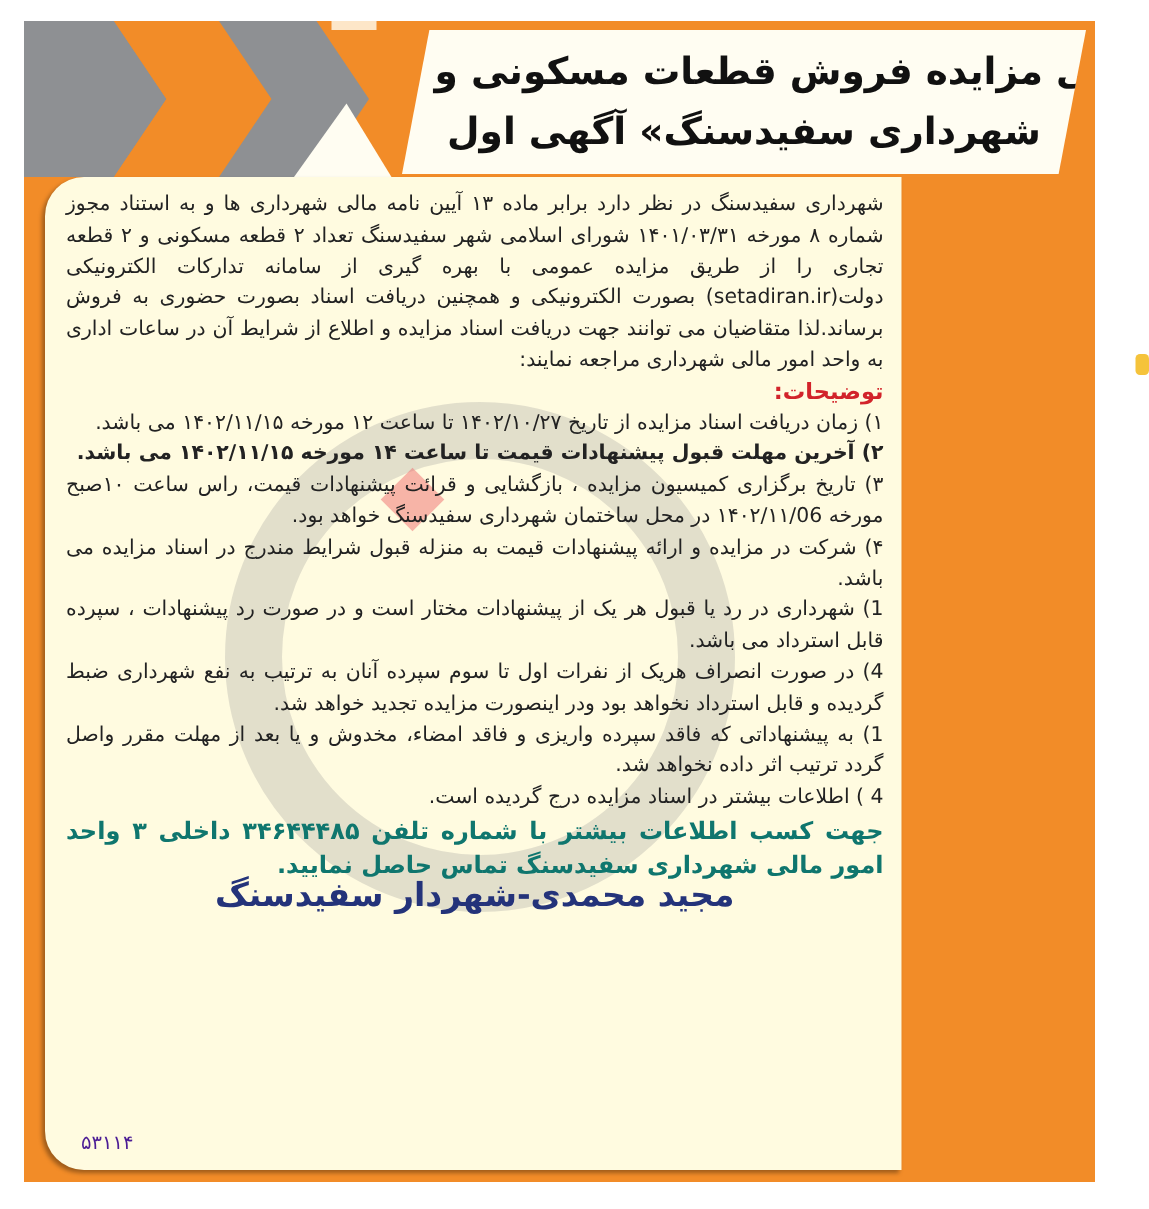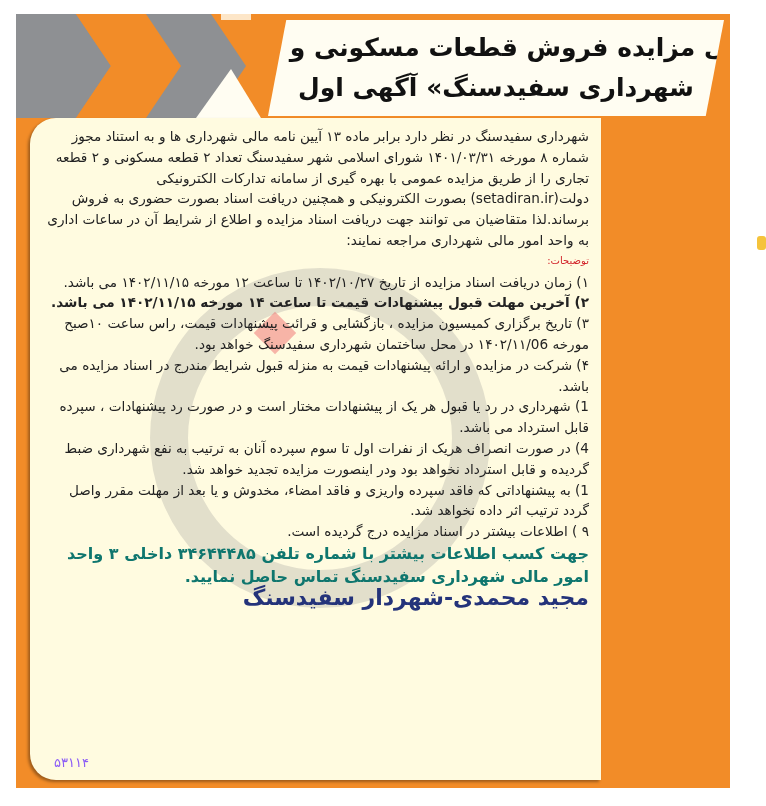--- a/index.html
+++ b/index.html
@@ -8,26 +8,26 @@
     .header-band { position:absolute; left:0; top:0; width:714px; height:104px; overflow:hidden; }
     .chev { position:absolute; top:0; height:104px; }
     .title-box { position:absolute; left:252px; top:6px; width:456px; height:96px; background:#fffdf2;
       clip-path: polygon(4% 0, 100% 0, 96% 100%, 0 100%); display:flex; flex-direction:column; align-items:center; justify-content:center; }
     .title-line { font-family:"DejaVu Sans", sans-serif; font-weight:bold; font-size:25px; color:#111; direction:rtl; line-height:40px; white-space:nowrap; }
     .panel { position:absolute; left:14px; top:104px; width:571px; height:662px; background:#fffbe0; border-radius:26px 0 0 26px;
       box-shadow: -2px 2px 3px rgba(0,0,0,0.35); overflow:hidden; }
     .watermark { position:absolute; left:120px; top:150px; width:340px; height:340px; border-radius:50%; border:38px solid rgba(150,150,150,0.28); box-sizing:border-box; }
     .wm-dot { position:absolute; left:230px; top:200px; width:30px; height:30px; background:rgba(240,110,110,0.5); transform:rotate(45deg); }
     .content { position:relative; padding:8px 12px 0 14px; direction:rtl; text-align:justify; font-family:"DejaVu Sans", sans-serif; font-size:13.6px; line-height:20.8px; color:#222; }
-    .content p { margin:0;text-align:right; }
-    .red-head { color:#d2232a; font-weight:normal; font-size:10px; }
+    .content p { margin:0; }
+    .red-head { color:#d2232a; font-weight:bold; font-size:15px; }
     .b { font-weight:bold; }
     .contact { font-weight:bold; font-size:16px; line-height:23px; color:#0f766e; margin-top:2px; }
     .signature { text-align:center; font-weight:bold; font-size:22px; color:#24337a; margin-top:4px; }
-    .adnum { position:absolute; left:24px; bottom:10px; font-size:13px; color:#8b5cf6; direction:ltr; }
+    .adnum { position:absolute; left:24px; bottom:10px; font-size:13px; color:#4c1d95; direction:ltr; }
     .side-mark { position:absolute; left:757px; top:236px; width:9px; height:14px; background:#f5c33b; border-radius:3px; }
   </style>
 </head>
 <body>
 
 <div class="frame">
   <div class="header-band">
     <svg class="chev" width="300" height="104" viewBox="0 0 300 104">
       <rect x="0" y="0" width="300" height="104" fill="#f28c28"></rect>
       <polygon points="0,0 60,0 95,52 60,104 0,104" fill="#8e9093"></polygon>
@@ -48,20 +48,20 @@
     <div class="content">
       <p>شهرداری سفیدسنگ در نظر دارد برابر ماده ۱۳ آیین نامه مالی شهرداری ها و به استناد مجوز شماره ۸ مورخه ۱۴۰۱/۰۳/۳۱ شورای اسلامی شهر سفیدسنگ تعداد ۲ قطعه مسکونی و ۲ قطعه تجاری را از طریق مزایده عمومی با بهره گیری از سامانه تدارکات الکترونیکی دولت(setadiran.ir) بصورت الکترونیکی و همچنین دریافت اسناد بصورت حضوری به فروش برساند.لذا متقاضیان می توانند جهت دریافت اسناد مزایده و اطلاع از شرایط آن در ساعات اداری به واحد امور مالی شهرداری مراجعه نمایند:</p>
       <p class="red-head">توضیحات:</p>
       <p>۱) زمان دریافت اسناد مزایده از تاریخ ۱۴۰۲/۱۰/۲۷ تا ساعت ۱۲ مورخه ۱۴۰۲/۱۱/۱۵ می باشد.</p>
       <p class="b">۲) آخرین مهلت قبول پیشنهادات قیمت تا ساعت ۱۴ مورخه ۱۴۰۲/۱۱/۱۵ می باشد.</p>
       <p>۳) تاریخ برگزاری کمیسیون مزایده ، بازگشایی و قرائت پیشنهادات قیمت، راس ساعت ۱۰صبح مورخه ۱۴۰۲/۱۱/06 در محل ساختمان شهرداری سفیدسنگ خواهد بود.</p>
       <p>۴) شرکت در مزایده و ارائه پیشنهادات قیمت به منزله قبول شرایط مندرج در اسناد مزایده می باشد.</p>
       <p>1) شهرداری در رد یا قبول هر یک از پیشنهادات مختار است و در صورت رد پیشنهادات ، سپرده قابل استرداد می باشد.</p>
       <p>4) در صورت انصراف هریک از نفرات اول تا سوم سپرده آنان به ترتیب به نفع شهرداری ضبط گردیده و قابل استرداد نخواهد بود ودر اینصورت مزایده تجدید خواهد شد.</p>
       <p>1) به پیشنهاداتی که فاقد سپرده واریزی و فاقد امضاء، مخدوش و یا بعد از مهلت مقرر واصل گردد ترتیب اثر داده نخواهد شد.</p>
-      <p>۹ ) اطلاعات بیشتر در اسناد مزایده درج گردیده است.</p>
+      <p>4 ) اطلاعات بیشتر در اسناد مزایده درج گردیده است.</p>
       <p class="contact">جهت کسب اطلاعات بیشتر با شماره تلفن ۳۴۶۴۴۴۸۵ داخلی ۳ واحد امور مالی شهرداری سفیدسنگ تماس حاصل نمایید.</p>
       <p class="signature">مجید محمدی-شهردار سفیدسنگ</p>
     </div>
     <div class="adnum">۵۳۱۱۴</div>
   </div>
 </div>
 <div class="side-mark"></div>
 
 </body></html>

